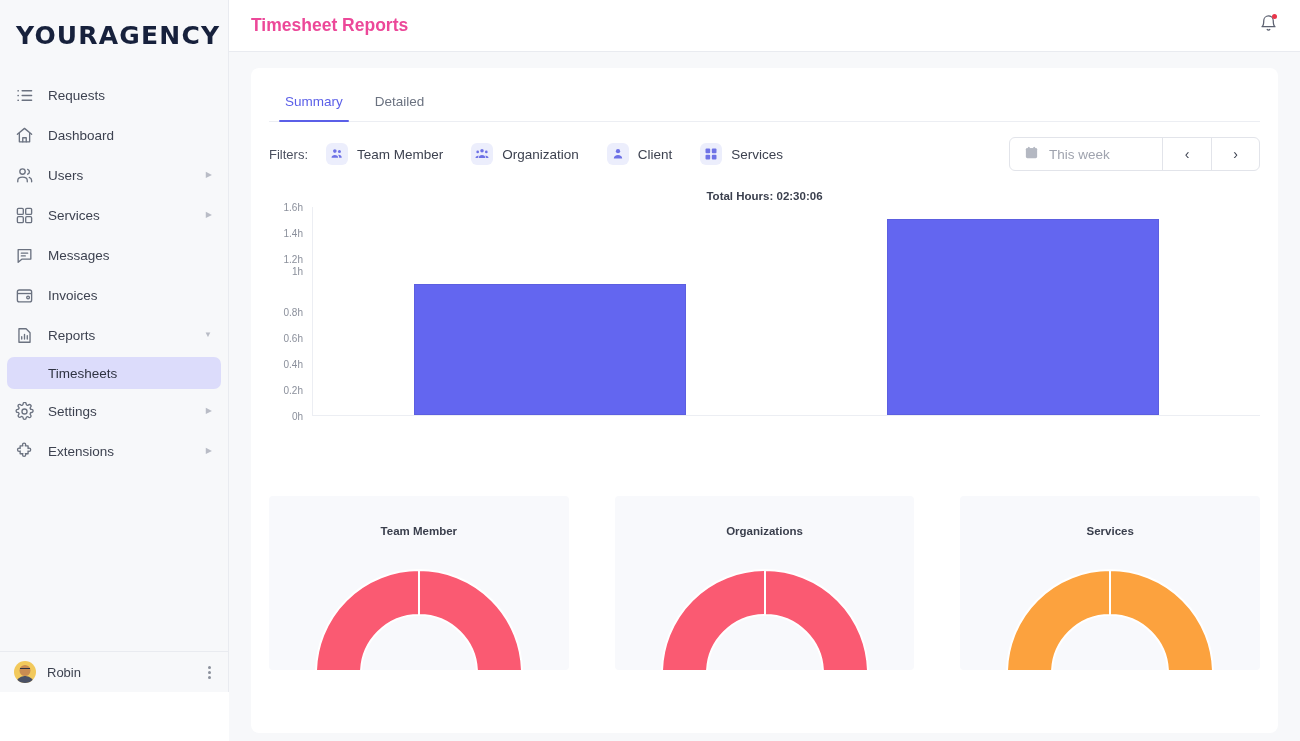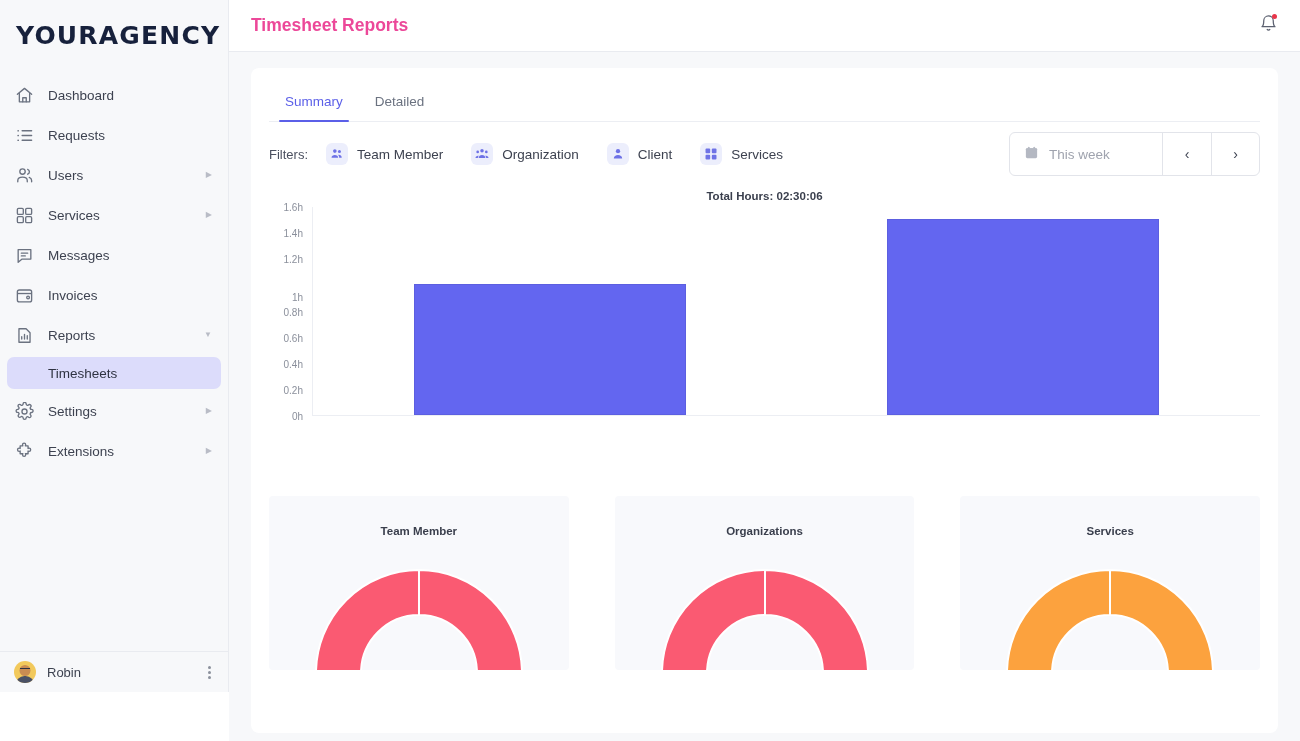--- a/index.html
+++ b/index.html
@@ -120,21 +120,21 @@
     display: flex; align-items: center; gap: 9px; margin-right: 28px; cursor: pointer;
   }
   .filter .tile {
     width: 22px; height: 22px; border-radius: 6px; background: #eceefc;
     display: flex; align-items: center; justify-content: center; flex: 0 0 22px;
   }
   .filter .tile svg { width: 14px; height: 14px; color: #6e72e6; }
   .filter .lbl { font-size: 13.5px; color: #3d4250; }
 
   .daterange {
-    margin-left: auto; display: flex; height: 44px;
+    margin-left: auto; display: flex; height: 34px;
     border: 1px solid #e2e4ea; border-radius: 6px; overflow: hidden; background: #fff; text-align: right;
   }
   .dr-main {
     display: flex; align-items: center; gap: 10px; padding: 0 16px 0 14px;
     cursor: pointer; border-right: 1px solid #e2e4ea; min-width: 153px;
   }
   .dr-main svg { width: 15px; height: 15px; color: #b4b8c2; }
   .dr-main .val { font-size: 13.5px; color: #9fa3ae; }
   .dr-nav {
     width: 48px; display: flex; align-items: center; justify-content: center;
@@ -189,39 +189,39 @@
 
 <div class="app">
 
   <aside class="sidebar">
     <div class="brand">YOURAGENCY</div>
 
     <nav class="nav">
 
       <div class="nav-item">
         <span class="ico">
-            <svg viewBox="0 0 24 24" fill="none" stroke="currentColor" stroke-width="1.7" stroke-linecap="round" stroke-linejoin="round">
-              <path d="M3 10.5 12 3l9 7.5"></path>
-              <path d="M5.5 9.5V20h13V9.5"></path>
-              <path d="M9.8 20v-5.2h4.4V20"></path>
-            </svg>
-          </span>
-        <span class="nav-label">Dashboard</span>
-      </div>
-
-      <div class="nav-item">
-        <span class="ico">
             <svg viewBox="0 0 24 24" fill="none" stroke="currentColor" stroke-width="1.7" stroke-linecap="round">
               <path d="M9 6h12M9 12h12M9 18h12"></path>
               <circle cx="4" cy="6" r="1.1" fill="currentColor" stroke="none"></circle>
               <circle cx="4" cy="12" r="1.1" fill="currentColor" stroke="none"></circle>
               <circle cx="4" cy="18" r="1.1" fill="currentColor" stroke="none"></circle>
             </svg>
           </span>
         <span class="nav-label">Requests</span>
+      </div>
+
+      <div class="nav-item">
+        <span class="ico">
+            <svg viewBox="0 0 24 24" fill="none" stroke="currentColor" stroke-width="1.7" stroke-linecap="round" stroke-linejoin="round">
+              <path d="M3 10.5 12 3l9 7.5"></path>
+              <path d="M5.5 9.5V20h13V9.5"></path>
+              <path d="M9.8 20v-5.2h4.4V20"></path>
+            </svg>
+          </span>
+        <span class="nav-label">Dashboard</span>
       </div>
 
       <div class="nav-item">
         <span class="ico">
             <svg viewBox="0 0 24 24" fill="none" stroke="currentColor" stroke-width="1.7" stroke-linecap="round" stroke-linejoin="round">
               <circle cx="9.5" cy="7" r="3.4"></circle>
               <path d="M3.5 20v-1.5c0-2.6 2.7-4.4 6-4.4s6 1.8 6 4.4V20"></path>
               <path d="M16 4.2a3.3 3.3 0 0 1 0 6.2"></path>
               <path d="M18 14.4c2 .7 3 2.1 3 4V20"></path>
             </svg>
@@ -403,21 +403,21 @@
           </div>
         </div>
 
         <div class="chartwrap">
           <div class="total-hours">Total Hours: 02:30:06</div>
           <div class="plot">
             <div class="yaxis">
                 <div class="ytick" style="top: 0px; margin-left: 44px;">1.6h</div>
                 <div class="ytick" style="top: 26.125px;">1.4h</div>
                 <div class="ytick" style="top: 52.25px;">1.2h</div>
-                <div class="ytick" style="top: 90px;">1h</div>
+                <div class="ytick" style="top: 64px;">1h</div>
                 <div class="ytick" style="top: 104.5px;">0.8h</div>
                 <div class="ytick" style="top: 130.625px;">0.6h</div>
                 <div class="ytick" style="top: 156.75px;">0.4h</div>
                 <div class="ytick" style="top: 182.875px;">0.2h</div>
                 <div class="ytick" style="top: 209px;">0h</div>
               </div>
             <div class="plotarea">
               <div class="bars">
                   <div class="barslot">
                     <div class="bar" style="height: 130.625px; background: rgb(99, 102, 240);"></div>

